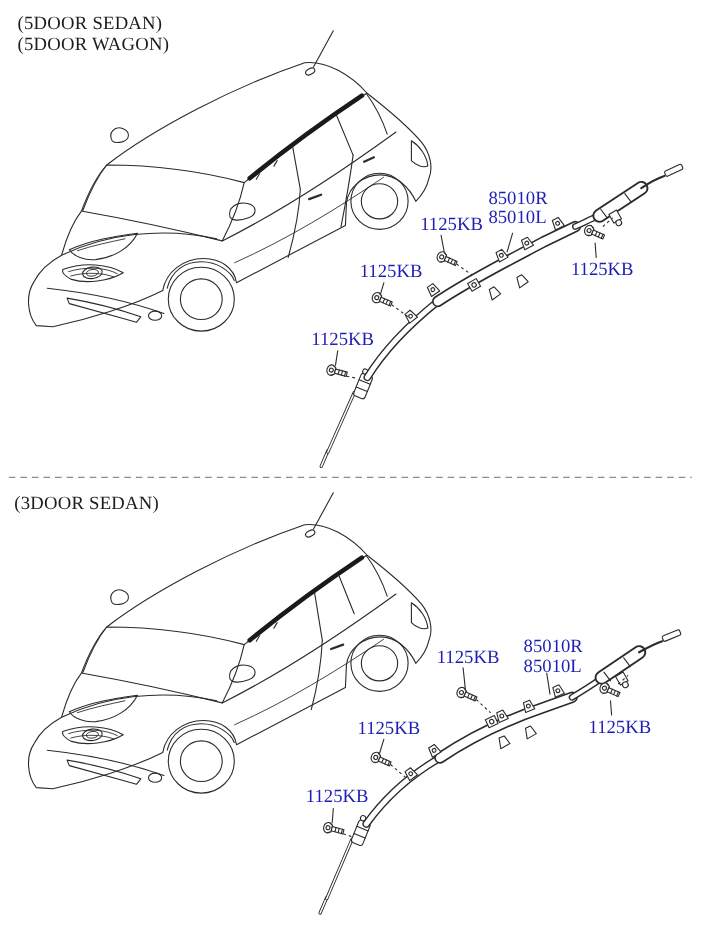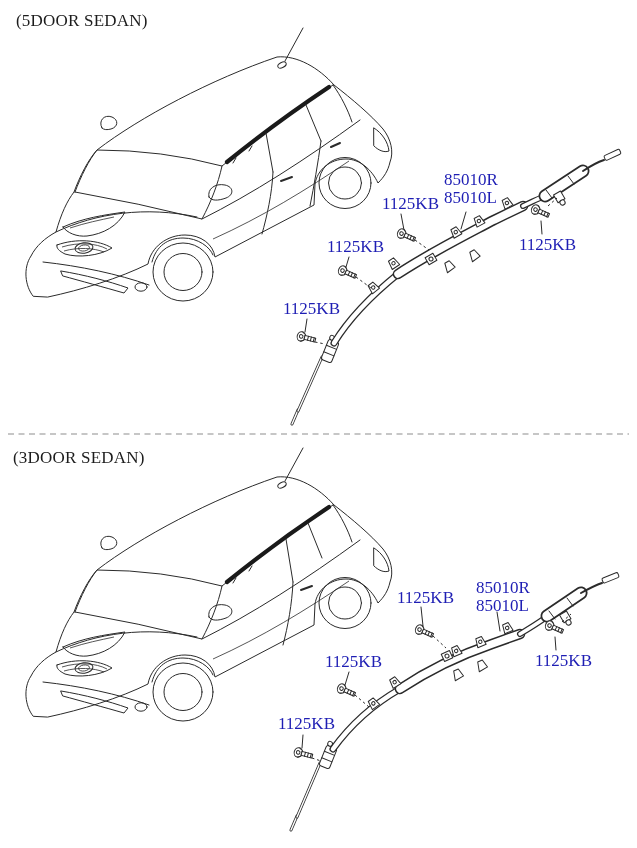--- a/index.html
+++ b/index.html
@@ -280,20 +280,21 @@
       <path class="ln" d="M 303,735 L 302,748"></path>
       <g transform="translate(304,754) rotate(15)">
           <use href="#boltdef"></use>
         </g>
       <path class="dash" d="M 312,758 L 321,761"></path>
     </g>
   </svg>
 
   <div class="hdr" style="left:16px;top:11px;">
     <div>(5DOOR SEDAN)</div>
+    <div>(5DOOR WAGON)</div>
   </div>
 
   <div class="lbl codes" style="left:444px;top:171px;">
     <div>85010R</div>
     <div>85010L</div>
   </div>
   <div class="lbl" style="left:382px;top:195px;">1125KB</div>
   <div class="lbl" style="left:519px;top:236px;">1125KB</div>
   <div class="lbl" style="left:327px;top:238px;">1125KB</div>
   <div class="lbl" style="left:283px;top:300px;">1125KB</div>

